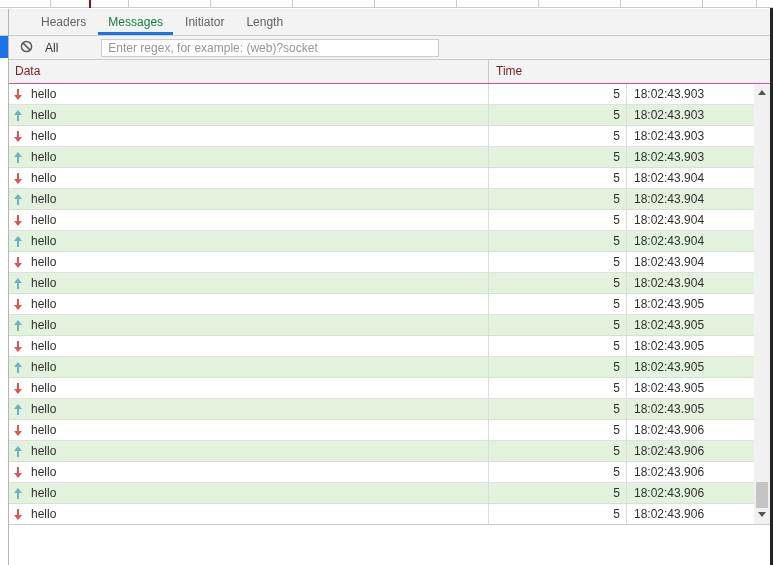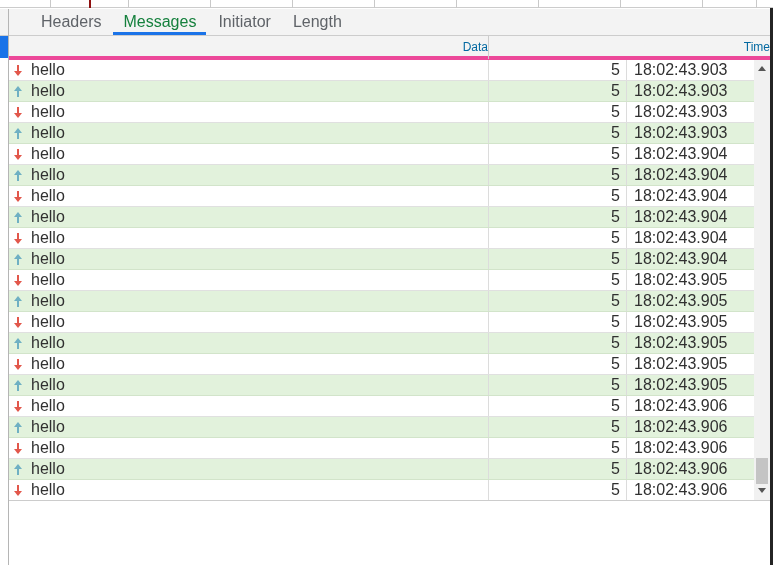--- a/index.html
+++ b/index.html
@@ -20,38 +20,38 @@
   .strip-tabs{height:27px;background:#f3f3f3;border-bottom:1px solid #ccc;}
   .strip-selected{height:22px;background:#1a73e8;}
 
   
   .right-dark{position:absolute;left:770px;top:8px;width:3px;height:557px;background:#242424;}
 
   
   .panel{position:absolute;left:9px;top:9px;width:761px;height:556px;background:#fff;}
 
   .tabbar{height:27px;background:#f3f3f3;border-bottom:1px solid #ccc;display:flex;align-items:stretch;padding-left:22px;}
-  .tab{height:26px;line-height:26px;padding:0 10px;margin-right:2px;font-size:16px;color:#5f6368;white-space:nowrap;cursor:default;}
+  .tab{height:26px;line-height:26px;padding:0 10px;margin-right:2px;font-size:12px;color:#5f6368;white-space:nowrap;cursor:default;}
   .tab.active{color:#15803d;box-shadow:inset 0 -3px 0 #1a73e8;}
 
   .toolbar{height:24px;background:#f3f3f3;border-bottom:1px solid #ccc;display:flex;align-items:center;}
   .block-btn{margin-left:11px;width:13px;height:13px;display:flex;align-items:center;justify-content:center;}
   .filter-type{margin-left:12px;font-size:12px;color:#333;}
   .filter-input{margin-left:43px;width:338px;height:18px;border:1px solid #ccc;background:#fff;
     font-family:"Liberation Sans","DejaVu Sans",sans-serif;font-size:12px;color:#333;padding:0 6px;outline:none;}
   .filter-input::placeholder{color:#969696;}
 
-  .thead{height:24px;background:#f3f3f3;border-bottom:4px solid #ec4899;display:flex;font-size:12px;color:#0369a1;text-align:right;}
+  .thead{height:24px;background:#f3f3f3;border-bottom:1px solid #ec4899;display:flex;font-size:12px;color:#7f1d1d;}
   .th{line-height:23px;height:23px;}
   .th-data{width:480px;padding-left:6px;border-right:1px solid #ccc;}
   .th-length{width:138px;padding-left:6px;border-right:1px solid #ccc;}
   .th-time{flex:1;padding-left:7px;}
 
   .tbody{position:relative;height:441px;border-bottom:1px solid #ccc;background:#fff;overflow:hidden;}
-  .msg-row{display:flex;height:21px;border-bottom:1px solid #e0e0e0;background:#fff;font-size:16px;color:#303030;}
+  .msg-row{display:flex;height:21px;border-bottom:1px solid #e0e0e0;background:#fff;font-size:12px;color:#303030;}
   .msg-row.sent{background:#e2f2dc;border-bottom-color:#d2e4ca;}
   .cell{height:20px;line-height:20px;}
   .cell-data{width:480px;display:flex;align-items:center;padding-left:5px;border-right:1px solid #dcdcdc;}
   .cell-length{width:138px;text-align:right;padding-right:6px;border-right:1px solid #dcdcdc;}
   .cell-time{flex:1;padding-left:7px;}
   .msg-text{margin-left:8px;}
 
   .arrow{position:relative;width:9px;height:11px;flex:none;display:inline-block;}
   .arrow span{position:absolute;display:block;}
   .arrow .stem{left:3px;width:2px;}
@@ -93,20 +93,32 @@
 
 <div class="panel">
 
   <div class="tabbar">
     <div class="tab">Headers</div>
     <div class="tab active">Messages</div>
     <div class="tab">Initiator</div>
     <div class="tab">Length</div>
   </div>
 
+  <div class="toolbar">
+    <div class="block-btn">
+      <span>
+        <svg width="13" height="13" viewBox="0 0 13 13">
+          <circle cx="6.5" cy="6.5" r="5.1" fill="none" stroke="#5c5c5c" stroke-width="1.5"></circle>
+          <line x1="2.9" y1="2.9" x2="10.1" y2="10.1" stroke="#5c5c5c" stroke-width="1.5"></line>
+        </svg>
+      </span>
+    </div>
+    <span class="filter-type">All</span>
+    <input class="filter-input" type="text" placeholder="Enter regex, for example: (web)?socket" style="">
+  </div>
 
   <div class="thead">
     <div class="th th-data">Data</div>
     <div class="th th-time">Time</div>
   </div>
 
   <div class="tbody">
 
     <div class="msg-row">
         <div class="cell cell-data">

